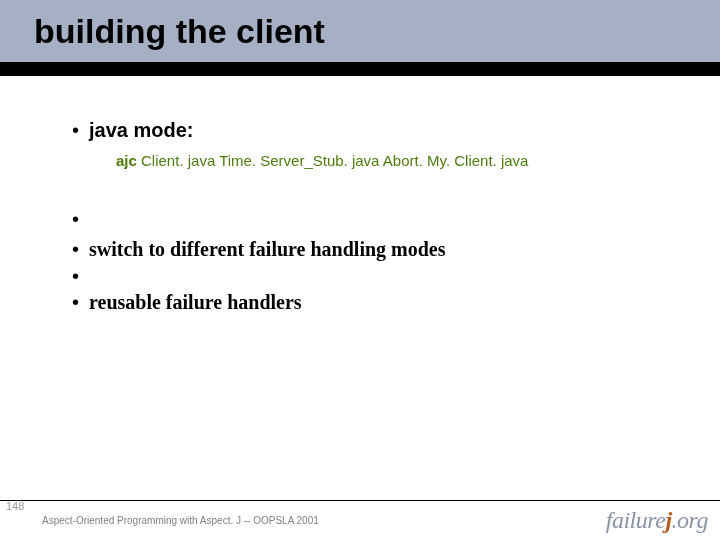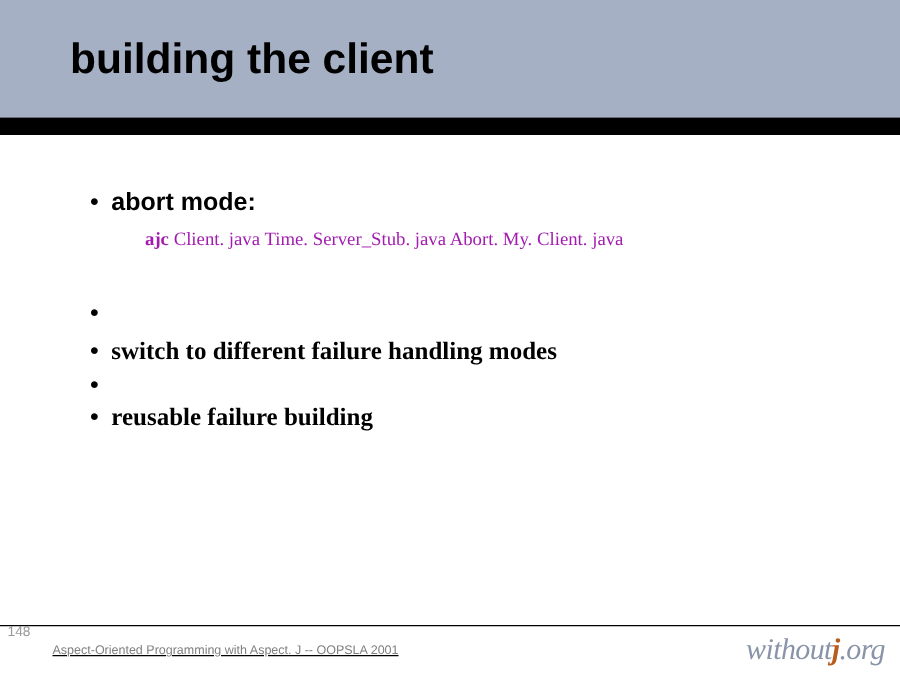--- a/index.html
+++ b/index.html
@@ -6,25 +6,25 @@
   body {
     width: 720px;
     height: 540px;
     background: #fff;
     font-family: Arial, Helvetica, sans-serif;
     position: relative;
     overflow: hidden;
   }
   .header-bar {
     width: 100%;
-    height: 94px;
+    height: 62px;
     background: #a6b0c4;
     display: flex;
     align-items: center;
-    padding-left: 56px;
+    padding-left: 34px;
   }
   .title {
     font-size: 34px;
     font-weight: bold;
     color: #000;
   }
   .black-bar {
     width: 100%;
     height: 14px;
     background: #000;
@@ -43,23 +43,23 @@
     margin-right: 10px;
     color: #000;
   }
   .bullet-text {
     font-size: 20px;
     font-weight: bold;
     line-height: 24px;
     color: #000;
   }
   .code-line {
-    font-family: Liberation Serif, serif;
+    font-family: Liberation Sans, sans-serif;
     font-size: 15px;
-    color: #a21caf;
+    color: #4d7c0f;
     margin-left: 44px;
     margin-top: 10px;
     margin-bottom: 38px;
     white-space: nowrap;
   }
   .code-line .kw {
     font-weight: bold;
   }
   .switch-block .bullet-row {
     margin-bottom: 2px;
@@ -70,21 +70,20 @@
   }
   .footer {
     position: absolute;
     bottom: 0;
     left: 0;
     width: 100%;
     height: 40px;
     border-top: 1px solid #000;
     display: flex;
     align-items: center;
-    text-decoration: underline;
   }
   .page-num {
     position: absolute;
     left: 6px;
     bottom: 28px;
     font-size: 11px;
     color: #999;
   }
   .footer-text {
     font-size: 10px;
@@ -111,44 +110,44 @@
 
 <div class="header-bar">
   <div class="title">building the client</div>
 </div>
 <div class="black-bar"></div>
 
 <div class="content">
 
   <div class="bullet-row">
     <div class="bullet">•</div>
-    <div class="bullet-text">abort mode:</div>
+    <div class="bullet-text">java mode:</div>
   </div>
   <div class="code-line"><span class="kw">ajc</span><span> Client. java Time. Server_Stub. java Abort. My. Client. java</span></div>
 
   <div class="bullet-row">
     <div class="bullet">•</div>
   </div>
 
   <div class="switch-block">
     <div class="bullet-row">
       <div class="bullet">•</div>
       <div class="bullet-text">
         <span>switch to different failure handling modes</span><br>
       </div>
     </div>
     <div class="bullet-row">
       <div class="bullet">•</div>
     </div>
     <div class="bullet-row">
       <div class="bullet">•</div>
-      <div class="bullet-text">reusable failure building</div>
+      <div class="bullet-text">reusable failure handlers</div>
     </div>
   </div>
 
 </div>
 
 <div class="page-num">148</div>
 
 <div class="footer">
   <div class="footer-text">Aspect-Oriented Programming with Aspect. J -- OOPSLA 2001</div>
-  <div class="logo"><span>without</span><span class="j">j</span><span>.org</span></div>
+  <div class="logo"><span>failure</span><span class="j">j</span><span>.org</span></div>
 </div>
 
 </body></html>

